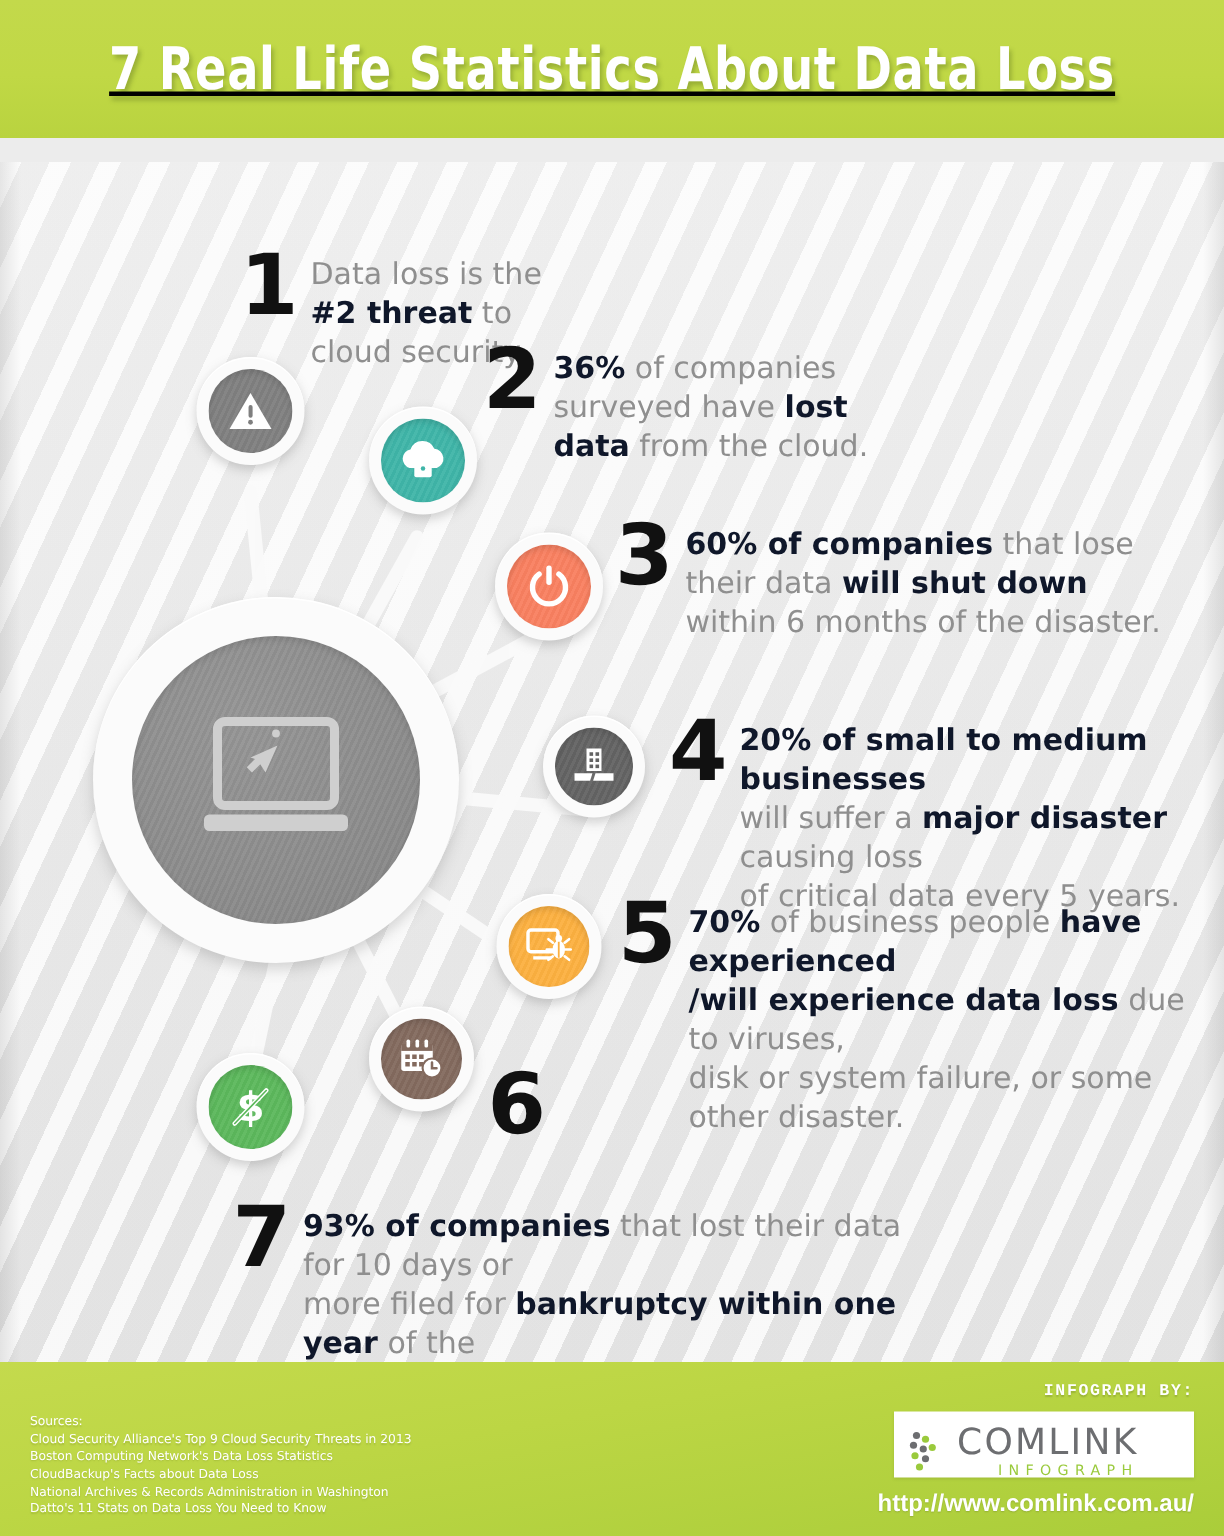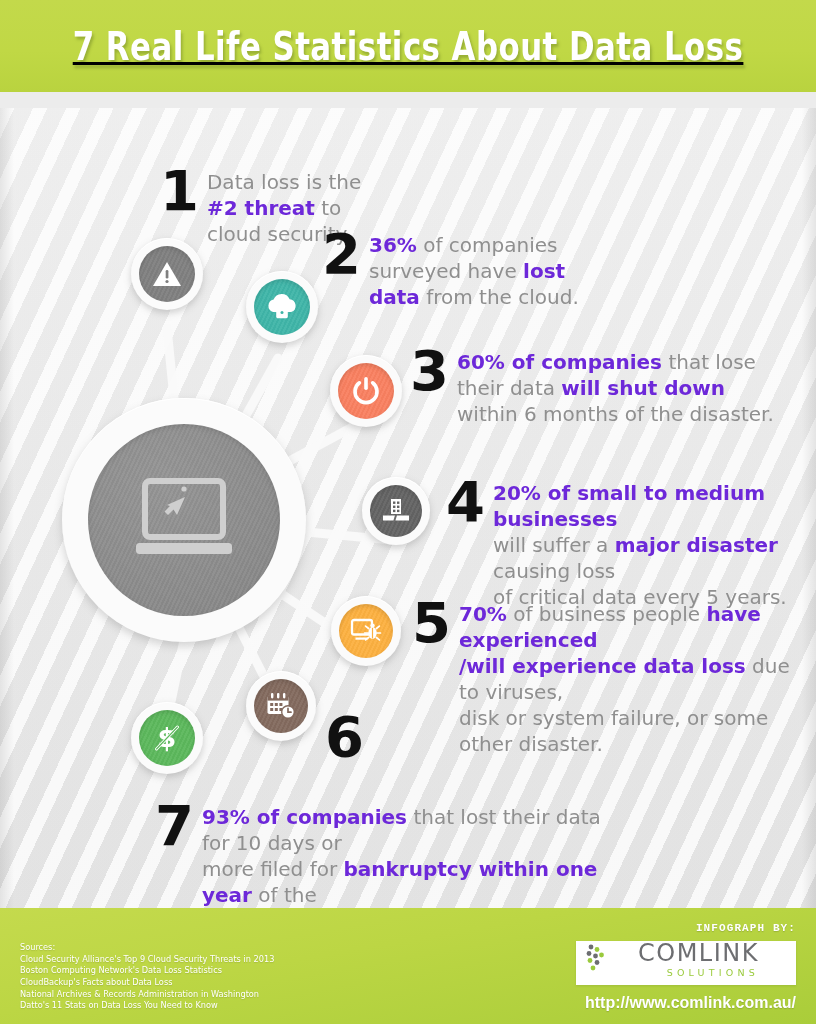--- a/index.html
+++ b/index.html
@@ -77,45 +77,44 @@
     font-family:"DejaVu Sans","Liberation Sans",sans-serif;
     font-weight:bold;color:#111;line-height:0.92;
     font-size:56px;letter-spacing:-1px;
     margin-right:9px;flex:0 0 auto;
   }
   .stat-text{
     font-family:"DejaVu Sans","Liberation Sans",sans-serif;
     font-size:20px;line-height:1.30;color:#8f8f8f;
     padding-top:4px;white-space:pre-line;
   }
-  .stat-text b{color:#6d28d9;font-weight:bold;}
+  .stat-text b{color:#0f172a;font-weight:bold;}
 
   
   .footer{
     position:absolute;left:0;top:908px;width:816px;height:116px;
     background:linear-gradient(170deg,#c4da4d 0%,#bcd644 40%,#aacd3a 100%);
   }
   .sources{
     position:absolute;left:20px;bottom:12px;
     font-family:"DejaVu Sans","Liberation Sans",sans-serif;
     font-size:8.2px;line-height:1.42;
     color:#ffffff;text-shadow:0 1px 1px rgba(120,140,40,0.35);
     white-space:pre-line;
   }
   .infograph-by{
     position:absolute;right:20px;top:14px;
     font-family:Liberation Mono, monospace;
     font-size:11px;font-weight:bold;letter-spacing:1.1px;color:#ffffff;
     text-shadow:0 1px 1px rgba(110,130,40,0.4);
   }
   .logo-box{
-    position:absolute;right:20px;top:33px;width:220px;height:44px;
-    background:#ffffff;display:flex;align-items:flex-start;
+    position:absolute;right:20px;top:33px;width:200px;height:44px;
+    background:#ffffff;display:flex;align-items:flex-end;
     box-shadow:0 1px 2px rgba(90,110,30,0.2);
-    gap:20px;
   }
   .logo-dots{width:32px;height:34px;margin-left:8px;flex:0 0 auto;}
   .logo-words{display:flex;flex-direction:column;justify-content:center;margin-left:2px;}
   .logo-main{
     font-family:"DejaVu Sans","Liberation Sans",sans-serif;
     font-size:24px;font-weight:normal;letter-spacing:1.5px;color:#6d6e71;line-height:1;
   }
   .logo-sub{
     font-family:"DejaVu Sans","Liberation Sans",sans-serif;
     font-size:9.5px;letter-spacing:4.2px;color:#9aca3c;line-height:1;
@@ -317,20 +316,20 @@
         <circle cx="13" cy="8.5" r="2.4" fill="#9aca3c"></circle>
         <circle cx="5" cy="12.5" r="2.4" fill="#6d6e71"></circle>
         <circle cx="11.5" cy="15" r="2.4" fill="#6d6e71"></circle>
         <circle cx="17.5" cy="14" r="2.4" fill="#9aca3c"></circle>
         <circle cx="6" cy="19.5" r="2.4" fill="#9aca3c"></circle>
         <circle cx="13" cy="21.5" r="2.4" fill="#6d6e71"></circle>
         <circle cx="9" cy="27" r="2.4" fill="#9aca3c"></circle>
       </svg>
       <div class="logo-words">
         <div class="logo-main">COMLINK</div>
-        <div class="logo-sub">SOLUTIONS</div>
+        <div class="logo-sub">INFOGRAPH</div>
       </div>
     </div>
 
     <div class="site-url">http://www.comlink.com.au/</div>
   </div>
 
 </div>
 
 </body></html>

